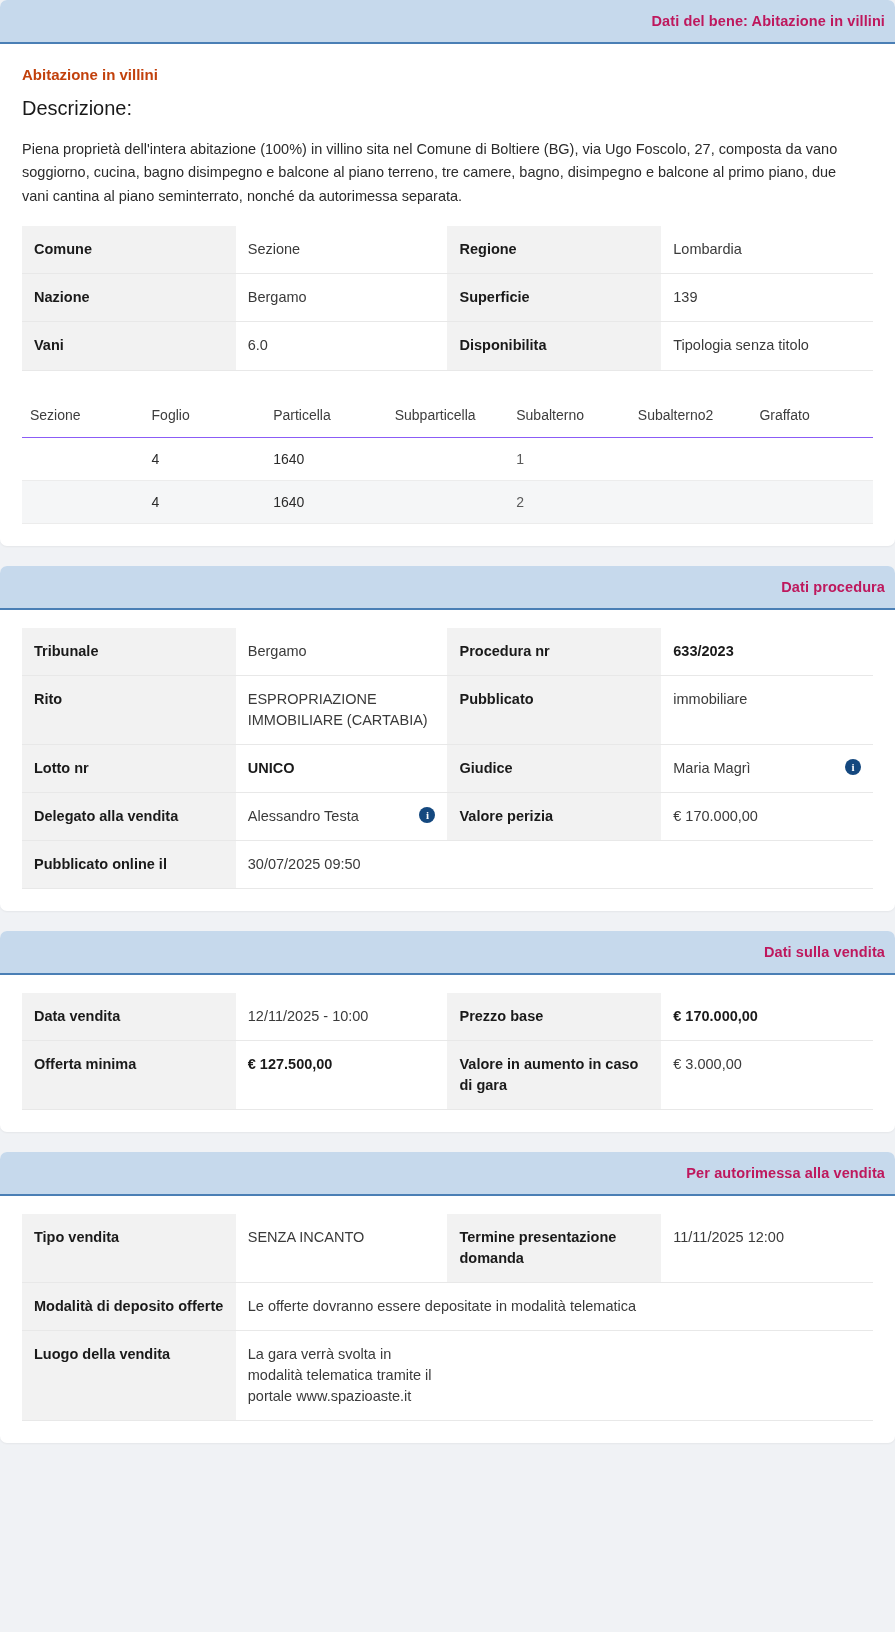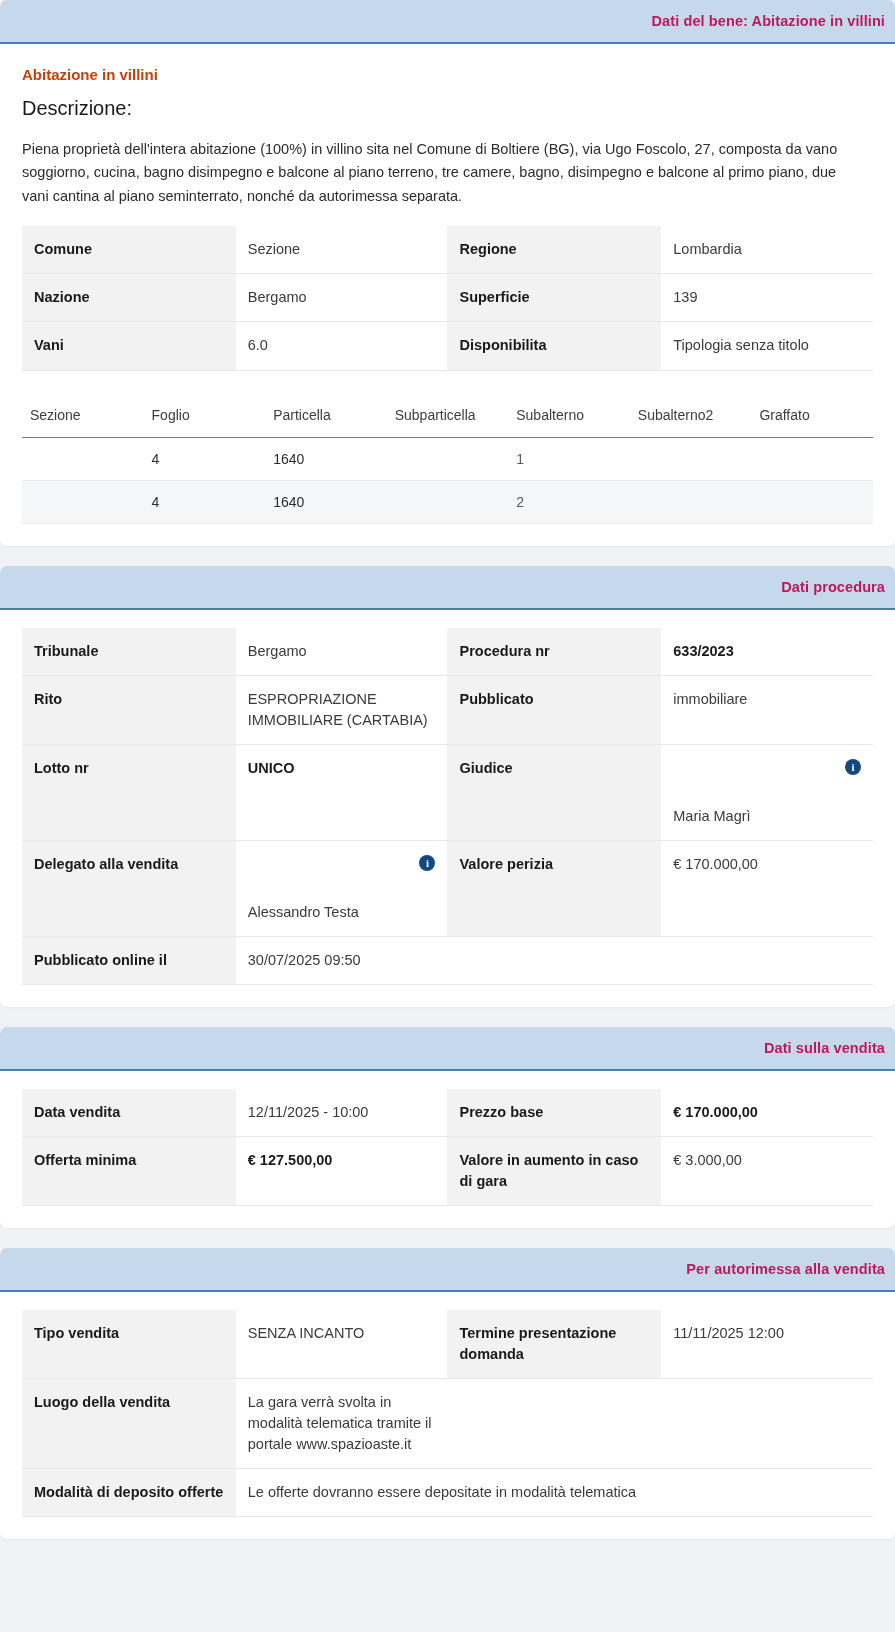--- a/index.html
+++ b/index.html
@@ -77,21 +77,21 @@
   }
   td.v {
     background: #ffffff;
     color: #3a3a3a;
     width: 208px;
     position: relative;
   }
   td.v.bold { font-weight: bold; color: #1a1a1a; }
 
   .v-inner { display: flex; align-items: flex-start; justify-content: space-between; gap: 6px; }
-  .v-text { flex: 1 1 auto; margin-top: 48px; }
+  .v-text { flex: 1 1 auto; }
 
   .info-icon {
     flex: 0 0 auto;
     display: inline-block;
     width: 16px; height: 16px;
     border-radius: 50%;
     background: #14487f;
     color: #ffffff;
     font-family: "Liberation Serif", serif;
     font-weight: bold;
@@ -284,27 +284,27 @@
     <div class="card-body">
       <table class="kv-table">
         <tbody>
           <tr>
             <td class="k">Tipo vendita</td>
             <td class="v">SENZA INCANTO</td>
             <td class="k">Termine presentazione domanda</td>
             <td class="v">11/11/2025 12:00</td>
           </tr>
           <tr class="half">
+            <td class="k">Modalità di deposito offerte</td>
+            <td class="v" colspan="3">Le offerte dovranno essere depositate in modalità telematica</td>
+          </tr>
+          <tr class="half">
             <td class="k">Luogo della vendita</td>
             <td class="v">La gara verrà svolta in modalità telematica tramite il portale www.spazioaste.it</td>
             <td class="k2"></td>
             <td class="v2"></td>
           </tr>
-          <tr class="half">
-            <td class="k">Modalità di deposito offerte</td>
-            <td class="v" colspan="3">Le offerte dovranno essere depositate in modalità telematica</td>
-          </tr>
         </tbody>
       </table>
     </div>
   </div>
 
 </div>
 
 </body></html>

